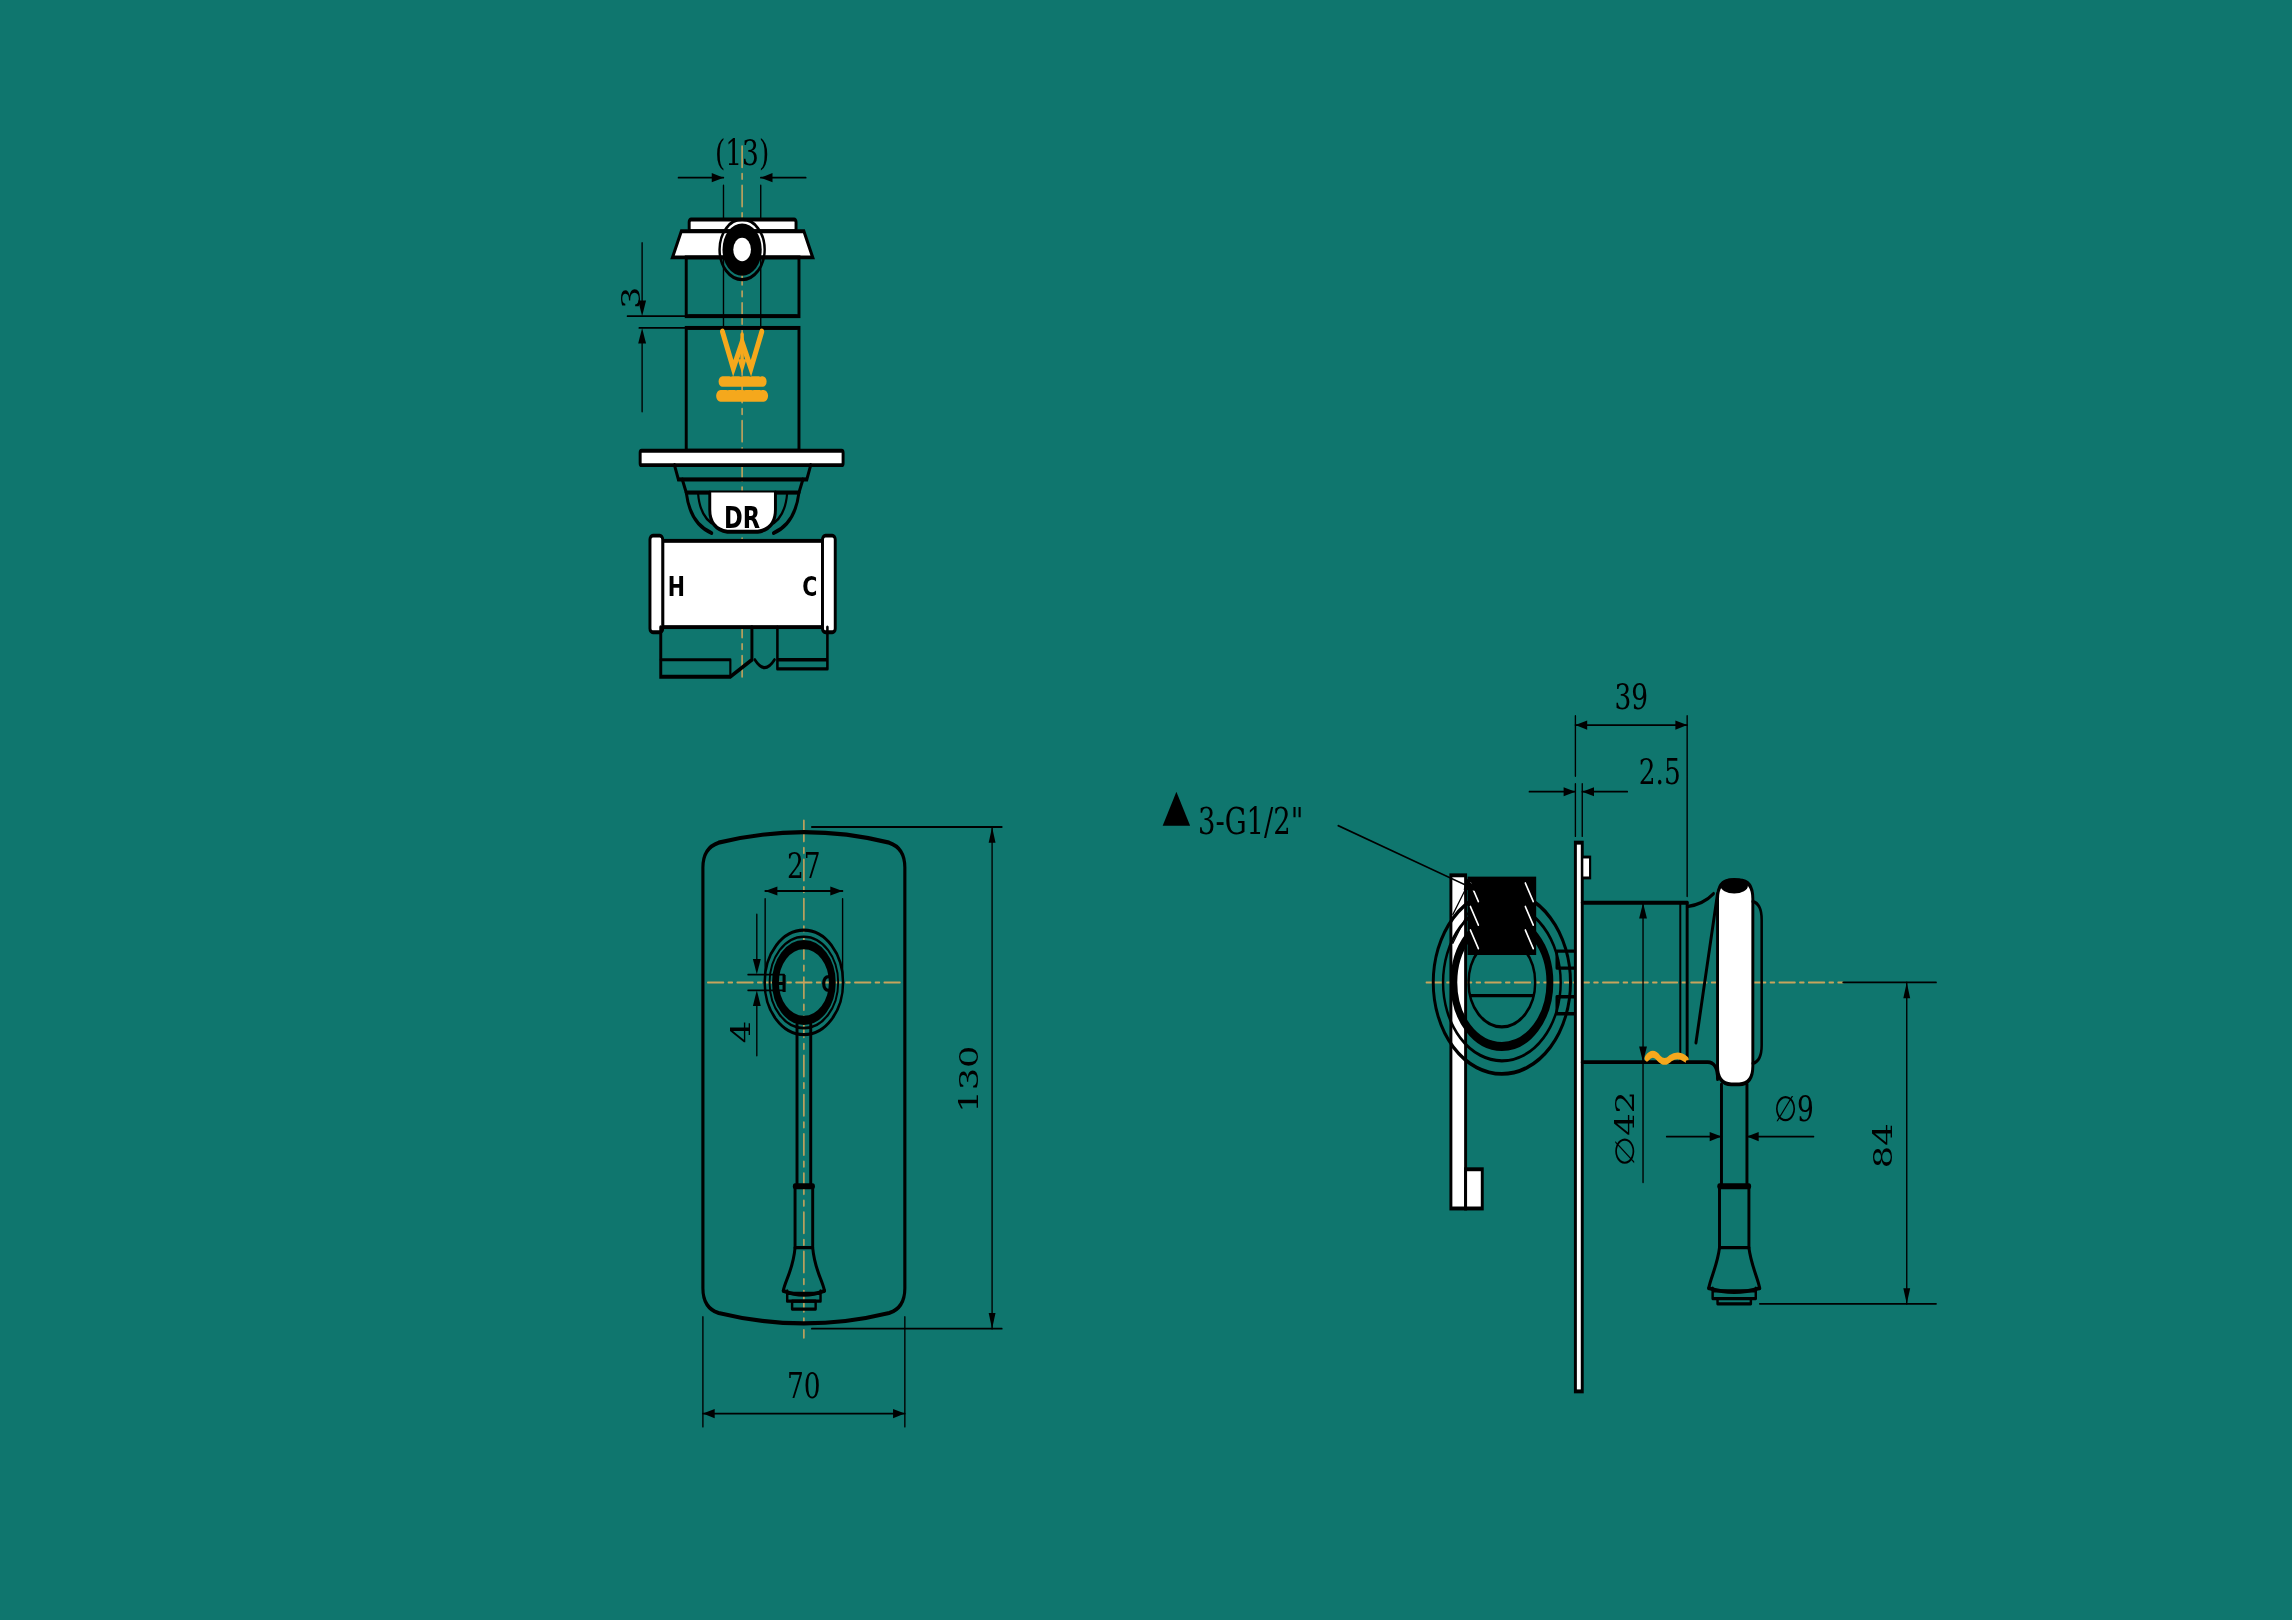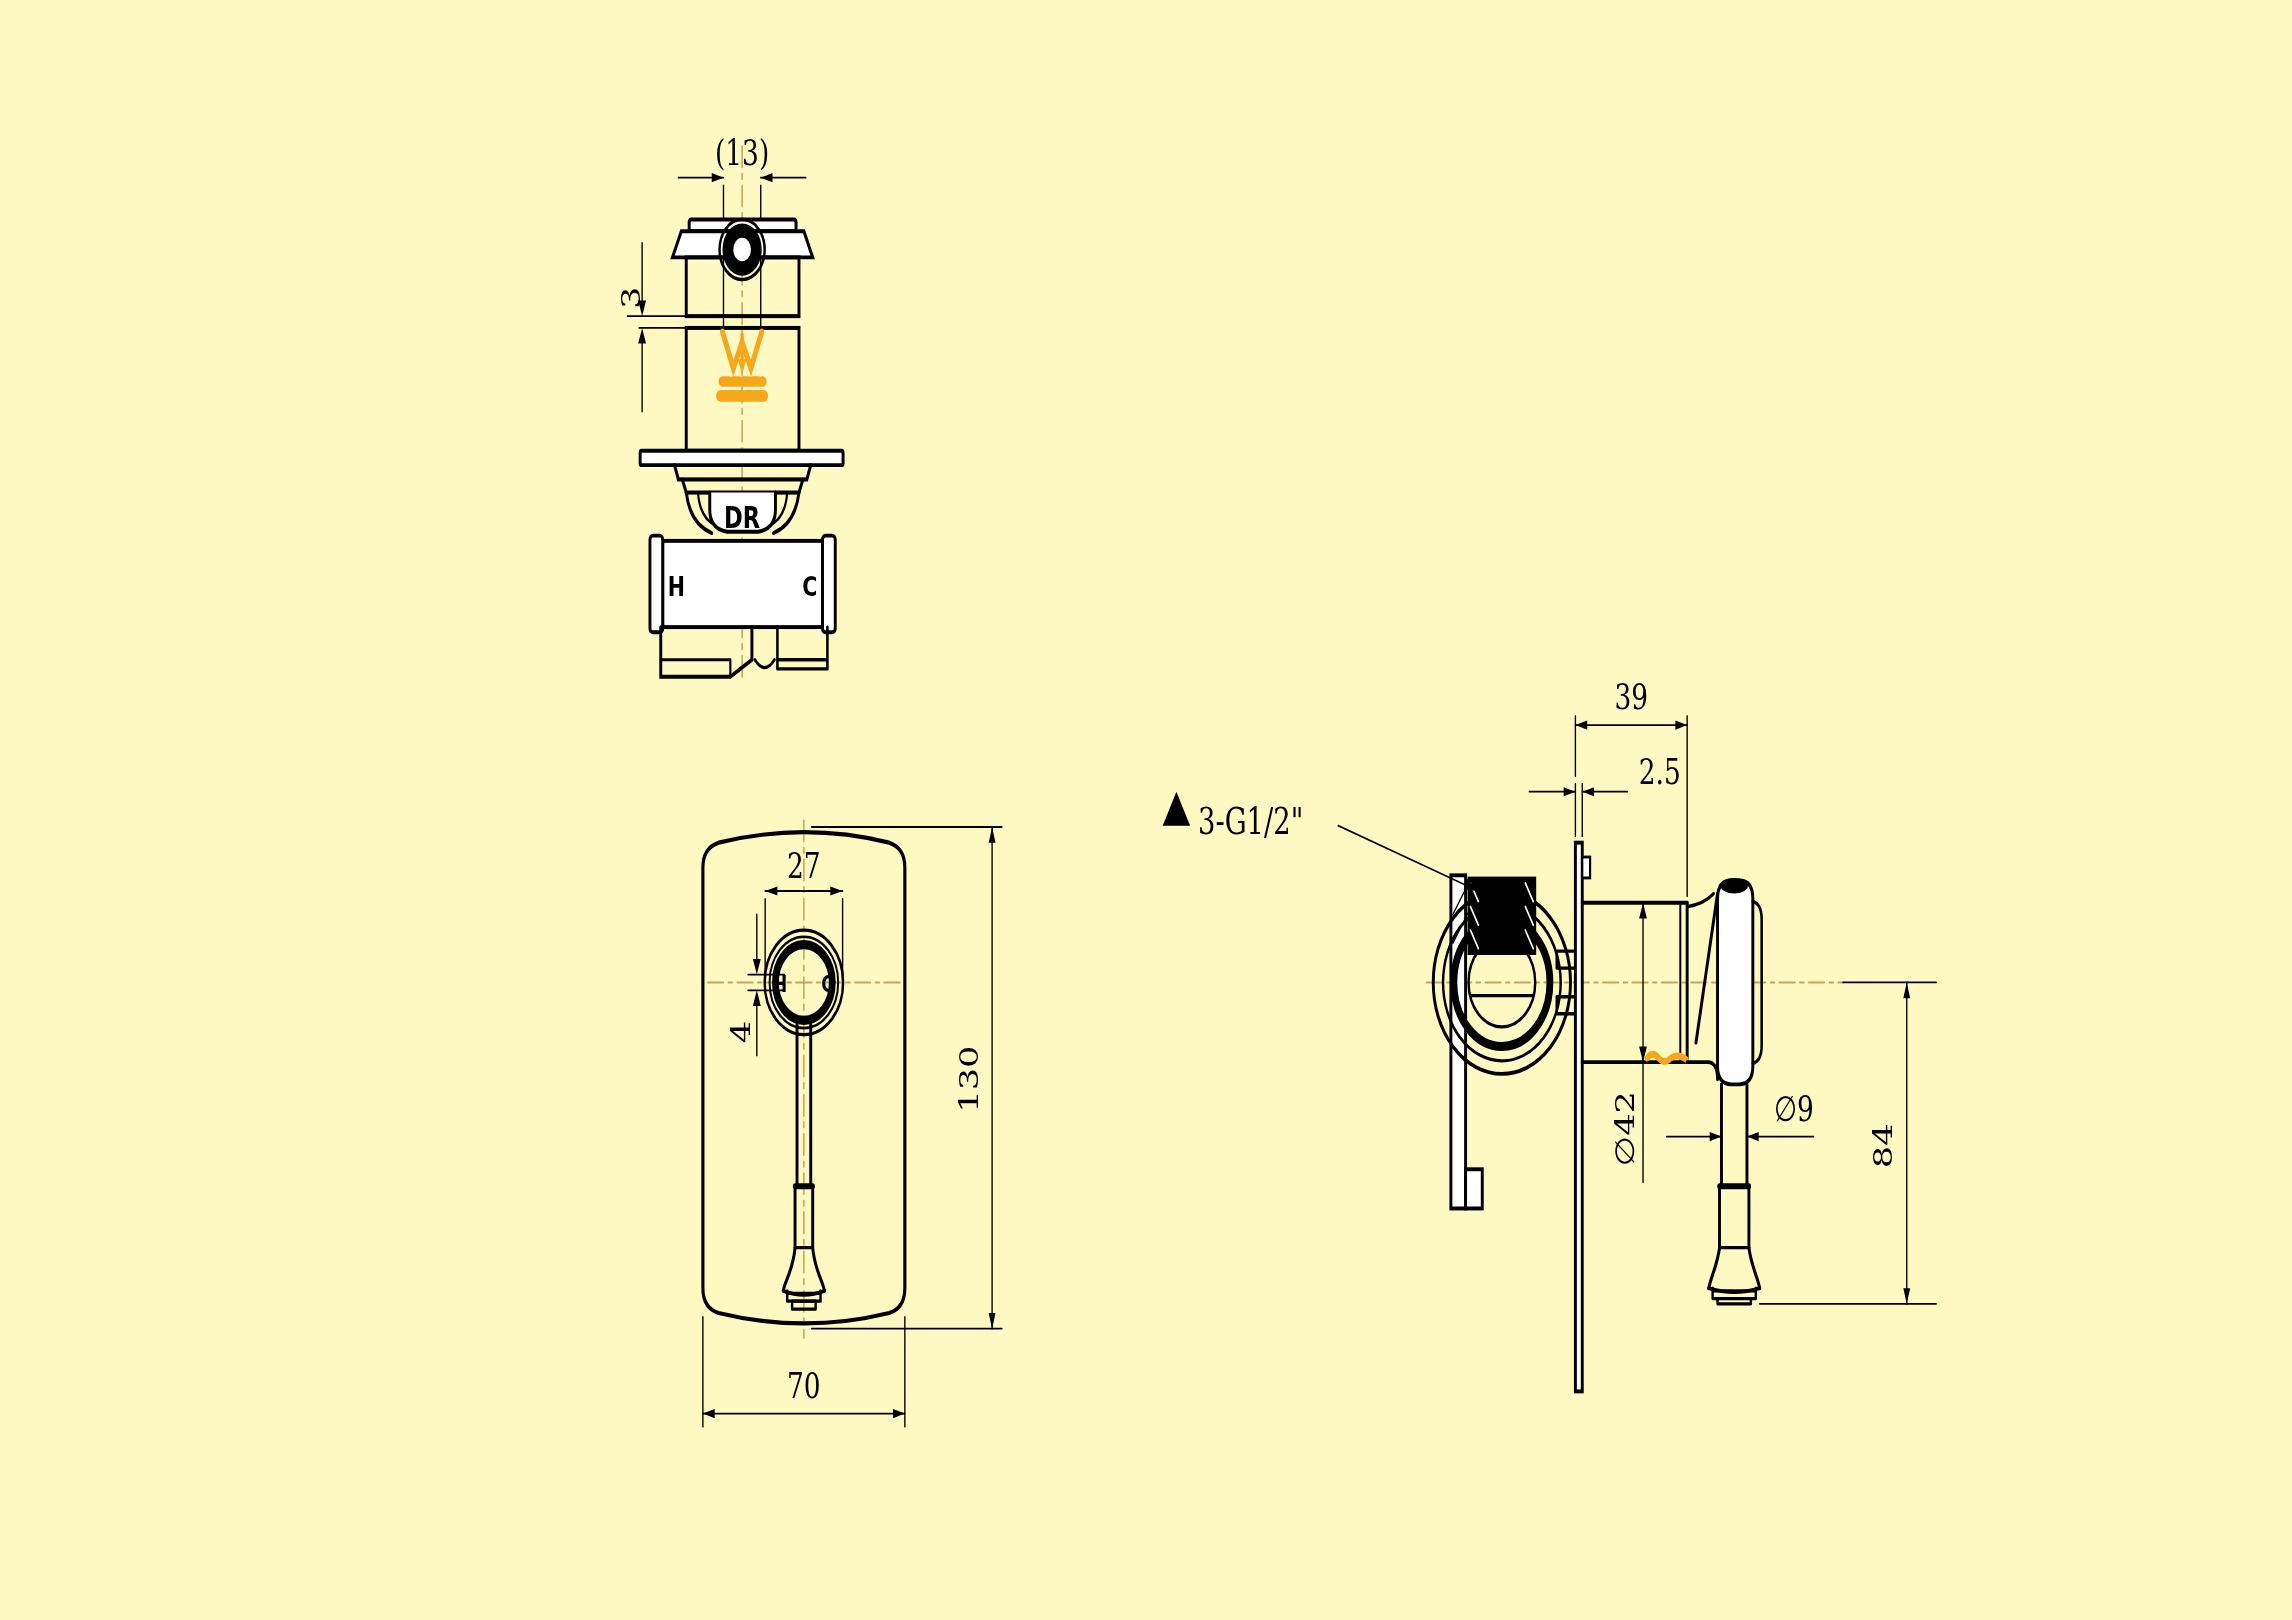--- a/index.html
+++ b/index.html
@@ -1,16 +1,16 @@
 <!DOCTYPE html>
 <html><head>
 <meta charset="utf-8">
 <style>
   html,body{margin:0;padding:0;background:#fff;}
-  .page{width:2293px;height:1620px;background:#fef9c3;position:relative;overflow:hidden;}
+  .page{width:2293px;height:1620px;background:#0f766e;position:relative;overflow:hidden;}
   svg{display:block;}
   text{font-family:"DejaVu Serif","Liberation Serif",serif;fill:#000;}
   .dim{font-size:27px;}
   .thread{font-size:28px;}
   .label-bold{font-family:"DejaVu Sans","Liberation Sans",sans-serif;font-weight:bold;}
   .hc-top{font-size:21px;}
   .dr{font-size:23px;}
   .hc-front{font-size:17px;}
 </style>
 </head>

